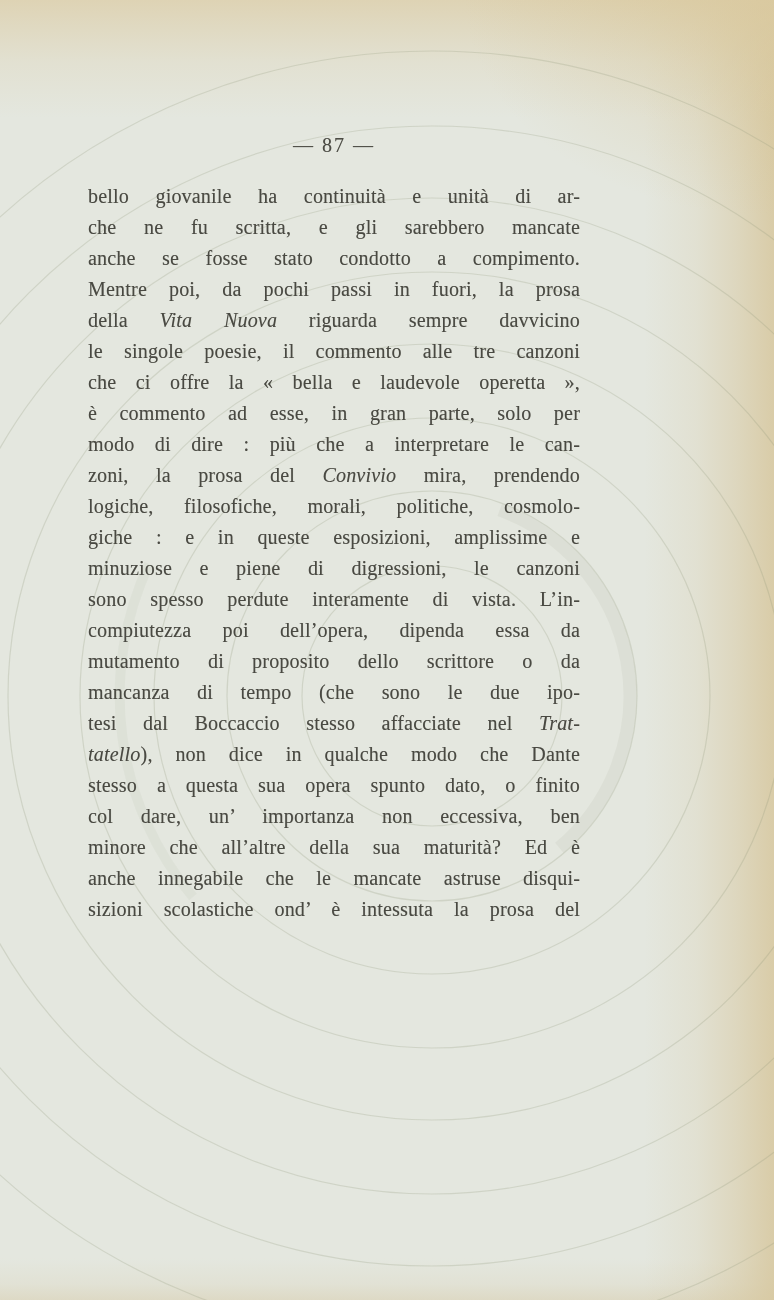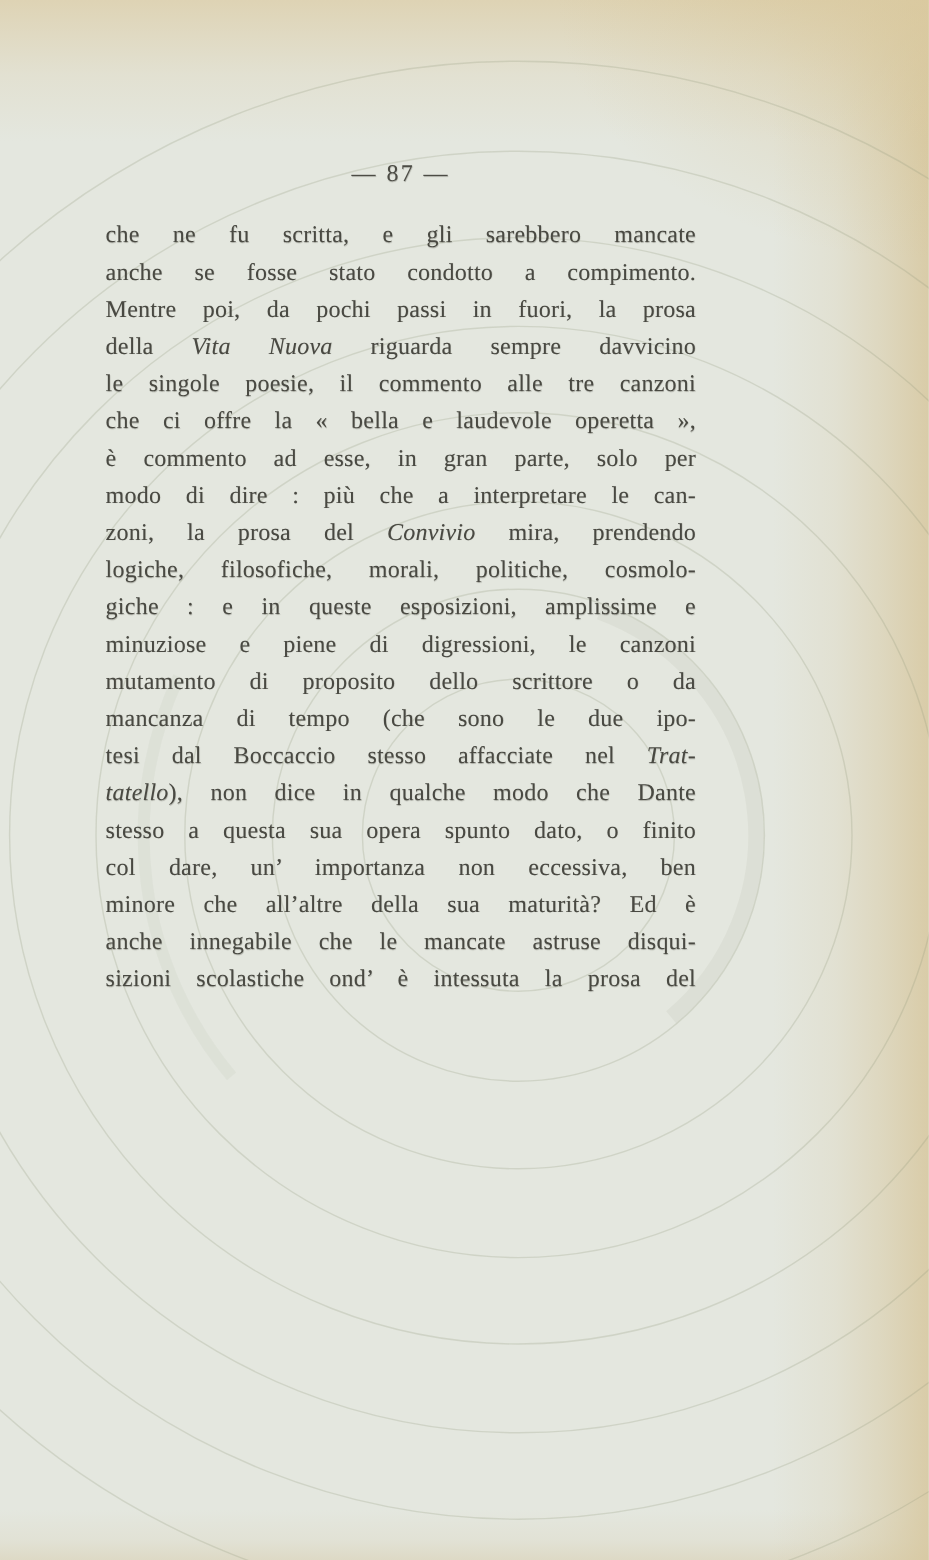--- a/index.html
+++ b/index.html
@@ -88,32 +88,35 @@
     <circle class="ring" cx="432" cy="696" r="498"></circle>
     <circle class="ring" cx="432" cy="696" r="570"></circle>
     <circle class="ring" cx="432" cy="696" r="645"></circle>
     <path class="hook" d="M 499.7 510 A 198 198 0 0 1 559.3 847.7" stroke-width="13" stroke-opacity="0.07"></path>
     <path class="hook" d="M 193 897 A 312 312 0 0 1 149 564" stroke-width="10" stroke-opacity="0.06"></path>
   </svg>
 
   <div class="pageno">— 87 —</div>
 
   <div class="text">
+      <div class="line"><span>bello giovanile ha continuità e unità di ar-</span></div>
       <div class="line"><span>che ne fu scritta, e gli sarebbero mancate</span></div>
       <div class="line"><span>anche se fosse stato condotto a compimento.</span></div>
       <div class="line"><span>Mentre poi, da pochi passi in fuori, la prosa</span></div>
       <div class="line"><span>della </span><span class="it">Vita Nuova</span><span> riguarda sempre davvicino</span></div>
       <div class="line"><span>le singole poesie, il commento alle tre canzoni</span></div>
       <div class="line"><span>che ci offre la « bella e laudevole operetta »,</span></div>
       <div class="line"><span>è commento ad esse, in gran parte, solo per</span></div>
       <div class="line"><span>modo di dire : più che a interpretare le can-</span></div>
       <div class="line"><span>zoni, la prosa del </span><span class="it">Convivio</span><span> mira, prendendo</span></div>
       <div class="line"><span>logiche, filosofiche, morali, politiche, cosmolo-</span></div>
       <div class="line"><span>giche : e in queste esposizioni, amplissime e</span></div>
       <div class="line"><span>minuziose e piene di digressioni, le canzoni</span></div>
+      <div class="line"><span>sono spesso perdute interamente di vista. L’in-</span></div>
+      <div class="line"><span>compiutezza poi dell’opera, dipenda essa da</span></div>
       <div class="line"><span>mutamento di proposito dello scrittore o da</span></div>
       <div class="line"><span>mancanza di tempo (che sono le due ipo-</span></div>
       <div class="line"><span>tesi dal Boccaccio stesso affacciate nel </span><span class="it">Trat-</span></div>
       <div class="line"><span class="it">tatello</span><span>), non dice in qualche modo che Dante</span></div>
       <div class="line"><span>stesso a questa sua opera spunto dato, o finito</span></div>
       <div class="line"><span>col dare, un’ importanza non eccessiva, ben</span></div>
       <div class="line"><span>minore che all’altre della sua maturità? Ed è</span></div>
       <div class="line"><span>anche innegabile che le mancate astruse disqui-</span></div>
       <div class="line"><span>sizioni scolastiche ond’ è intessuta la prosa del</span></div>
     </div>

